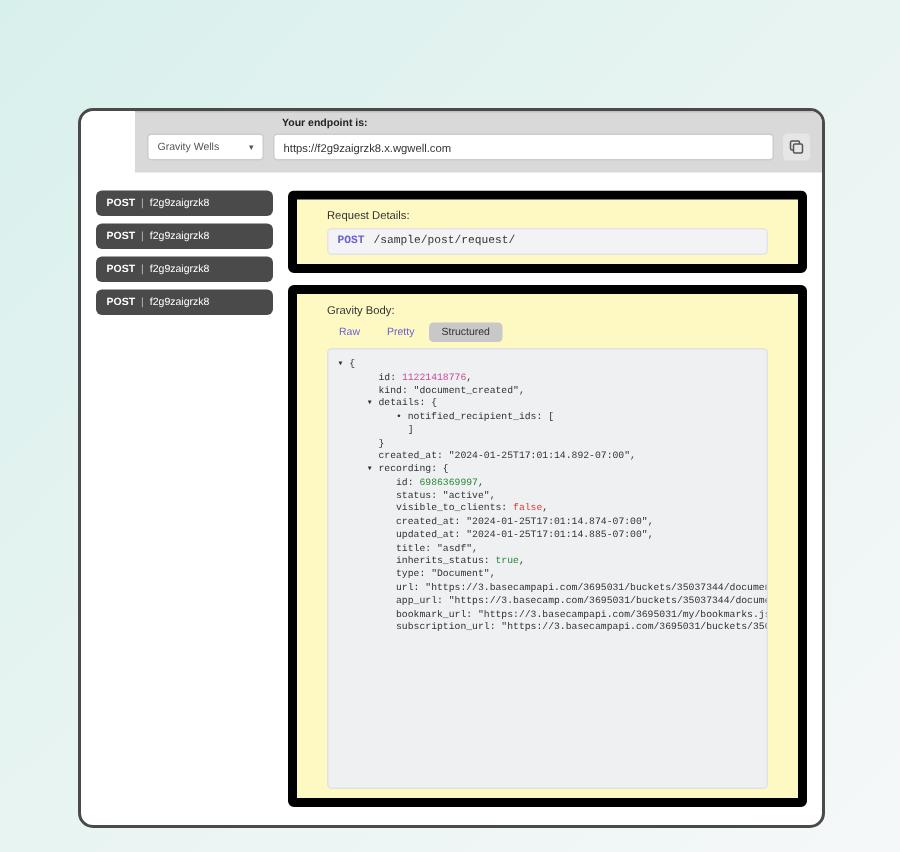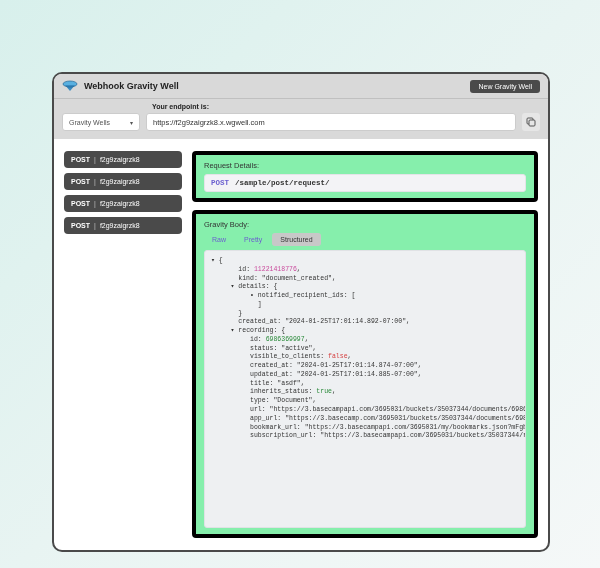--- a/index.html
+++ b/index.html
@@ -40,20 +40,21 @@
     border-radius: 3px;
     padding: 3px 8px;
     cursor: pointer;
   }
   .subheader {
     background: #d9d9d9;
     border-top: 1px solid #c0c0c0;
     display: flex;
     padding: 4px 8px 8px 8px;
     gap: 8px;
+    margin-left: 36px;
   }
   .endpoint-area { flex: 1; }
   .endpoint-label { font-size: 7px; font-weight: 600; color: #222; margin-bottom: 3px; margin-left: 90px; }
   .endpoint-row { display: flex; gap: 6px; align-items: center; }
   .dropdown {
     background: #fff;
     border: 1px solid #ccc;
     border-radius: 3px;
     height: 18px;
     width: 78px;
@@ -97,39 +98,39 @@
     padding: 5px 7px;
     display: flex;
     gap: 4px;
     cursor: pointer;
     align-items: center;
   }
   .req-pill .method { font-weight: 700; }
   .req-pill .divider { opacity: .6; }
   .main { flex: 1; display: flex; flex-direction: column; gap: 8px; overflow: hidden; }
   .panel {
-    border: 4px solid #000000;
+    border: 6px solid #000000;
     border-radius: 4px;
-    padding: 6px 8px;
-    background: #86efac;
+    padding: 6px 20px;
+    background: #fef9c3;
   }
   .panel.flex { flex: 1; display: flex; flex-direction: column; overflow: hidden; }
   .panel-title { font-size: 7.5px; color: #333; margin-bottom: 4px; }
   .req-line {
     background: #f3f3f6;
     border: 1px solid #e4e4e8;
     border-radius: 3px;
     padding: 4px 6px;
     font-size: 7.5px;
     font-family: "Courier New", monospace;
     display: flex;
     gap: 6px;
   }
   .method-badge { color: #6a5fcf; font-weight: 700; }
-  .path { color: #333; font-weight: 700; }
+  .path { color: #333; font-weight: 400; }
   .tabs { display: flex; gap: 2px; margin-bottom: 4px; }
   .tab {
     font-size: 7px;
     padding: 3px 8px;
     border: none;
     background: transparent;
     color: #6a5fcf;
     border-radius: 3px;
     cursor: pointer;
   }
@@ -154,32 +155,20 @@
   .bool-t { color: #2a8a3a; }
   .str { color: #333; }
   .bullet { color: #333; }
   .chev { font-size: 6px; }
 </style>
 </head>
 <body>
 
 <div class="window">
 
-  <div class="titlebar">
-    <span class="logo-icon">
-      <svg width="16" height="12" viewBox="0 0 16 12">
-        <ellipse cx="8" cy="4" rx="7" ry="3" fill="#5ab0e0"></ellipse>
-        <path d="M3 5 L8 11 L13 5 Z" fill="#3a8ac0"></path>
-        <ellipse cx="8" cy="4" rx="7" ry="3" fill="none" stroke="#1a5a8a" stroke-width="0.6"></ellipse>
-      </svg>
-    </span>
-    <span class="app-title">Webhook Gravity Well</span>
-    <span class="spacer"></span>
-    <button class="btn-new">New Gravity Well</button>
-  </div>
 
   <div class="subheader">
     <div class="endpoint-area">
       <div class="endpoint-label">Your endpoint is:</div>
       <div class="endpoint-row">
         <div class="dropdown">
           <span>Gravity Wells</span>
           <span class="chev">▾</span>
         </div>
         <div class="endpoint-input">https://f2g9zaigrzk8.x.wgwell.com</div>

